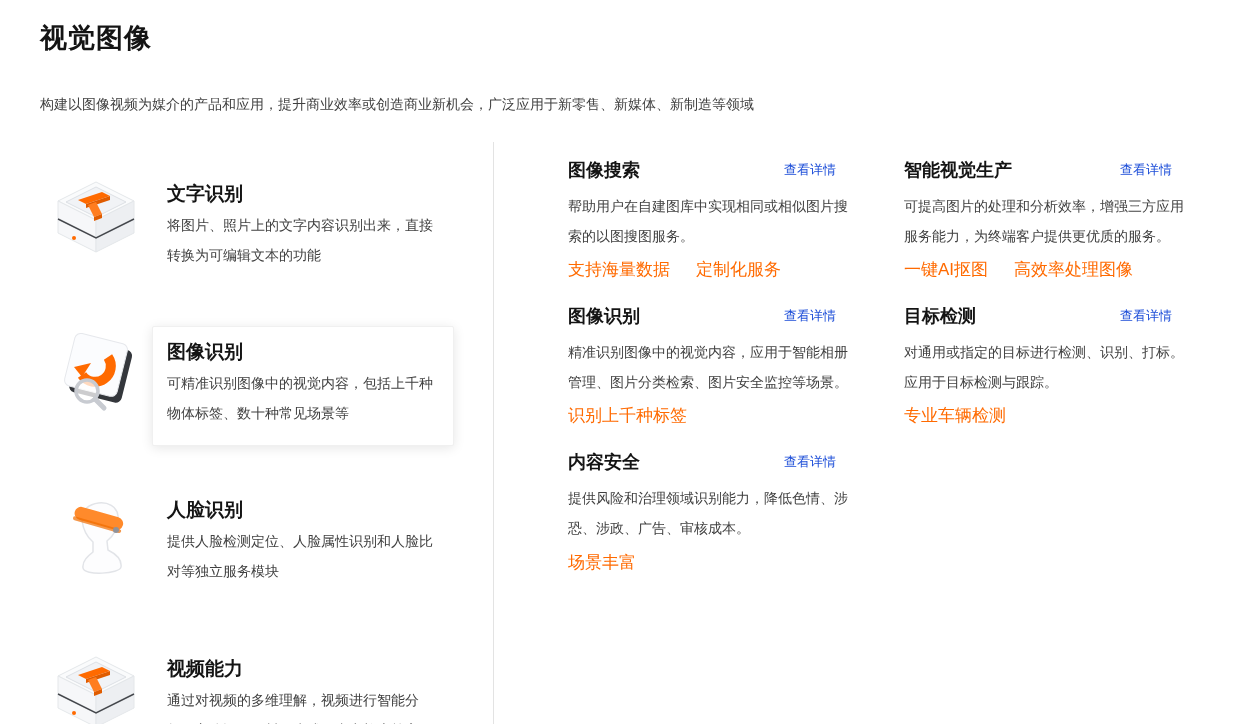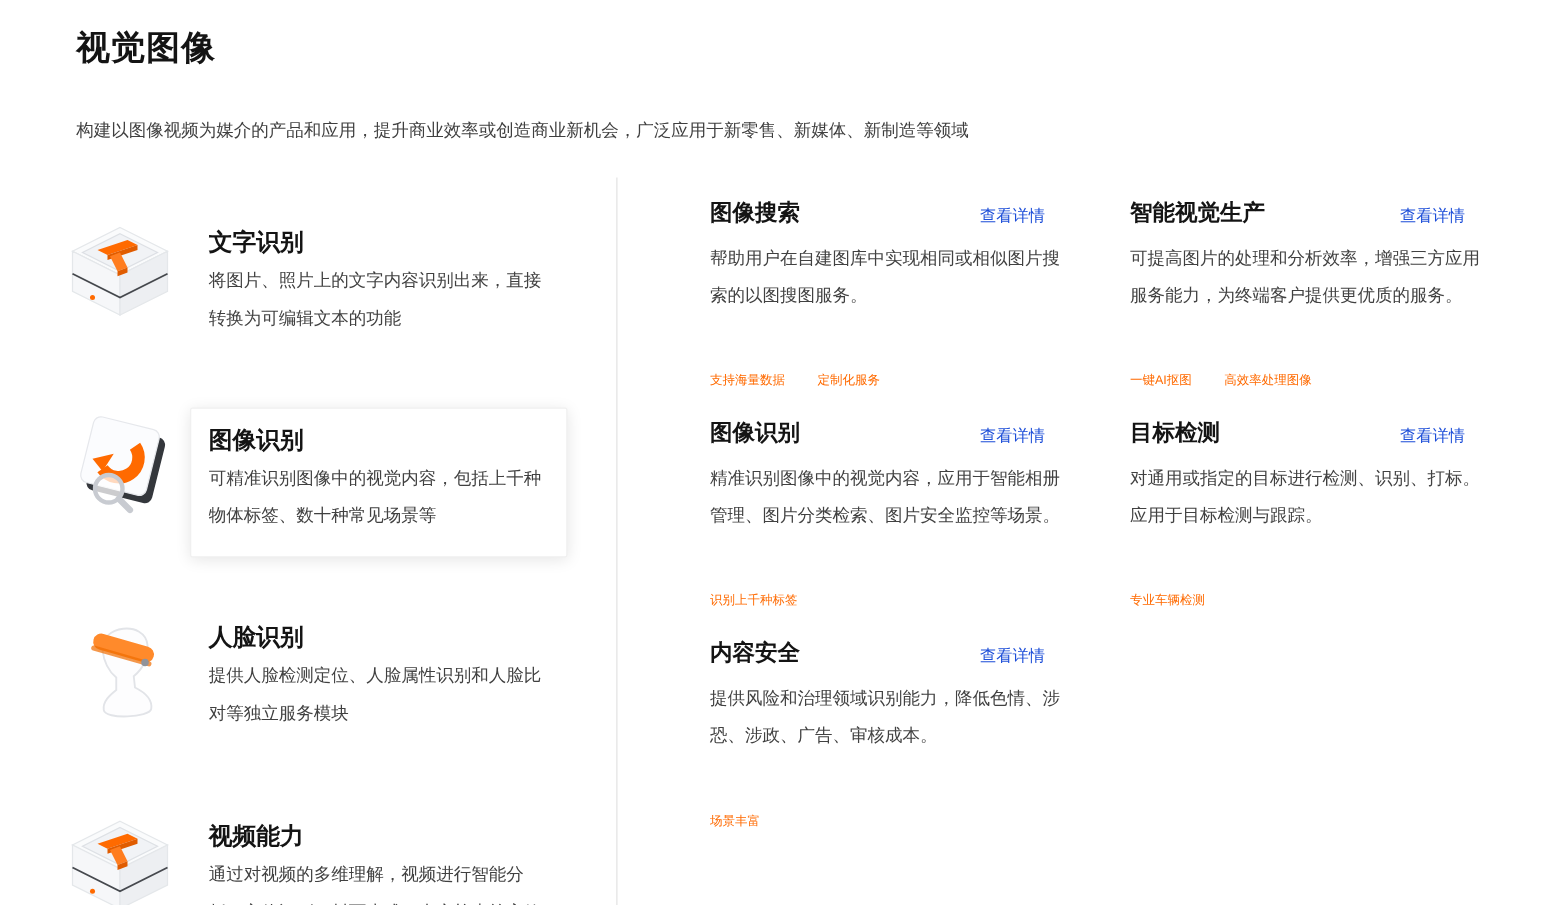--- a/index.html
+++ b/index.html
@@ -8,21 +8,21 @@
     font-family: "Liberation Sans", "DejaVu Sans", sans-serif;
     color: #414141;
   }
   .page {
     width: 1250px;
     height: 724px;
     background: #ffffff;
     overflow: hidden;
     position: relative;
   }
-  .header { padding: 20px 40px 0 61px; }
+  .header { padding: 20px 40px 0 40px; }
   .page-title {
     font-size: 27px;
     font-weight: bold;
     color: #141414;
     margin: 0;
     letter-spacing: 1px;
   }
   .page-subtitle {
     margin-top: 40px;
     font-size: 14px;
@@ -90,21 +90,21 @@
     grid-template-columns: 292px 292px;
     column-gap: 44px;
     row-gap: 23px;
     padding: 16px 0 0 74px;
     align-content: start;
   }
   .service-card { width: 292px; }
   .card-head {
     display: flex;
     justify-content: space-between;
-    align-items: flex-end;
+    align-items: center;
   }
   .card-title {
     font-size: 18px;
     font-weight: bold;
     color: #141414;
   }
   .detail-link {
     font-size: 13px;
     color: #1d4ed8;
     cursor: pointer;
@@ -116,25 +116,24 @@
     color: #414141;
     line-height: 2.15;
     margin-top: 9px;
   }
   .card-tags {
     margin-top: 7px;
     display: flex;
     gap: 26px;
   }
   .tag {
-    font-size: 10px;
+    font-size: 17px;
     color: #ff6a00;
     cursor: pointer;
     white-space: nowrap;
-    margin-top: 39px;
   }
 </style>
 </head>
 <body>
 
 <div class="page">
 
   <div class="header">
     <h1 class="page-title">视觉图像</h1>
     <div class="page-subtitle">构建以图像视频为媒介的产品和应用，提升商业效率或创造商业新机会，广泛应用于新零售、新媒体、新制造等领域</div>

